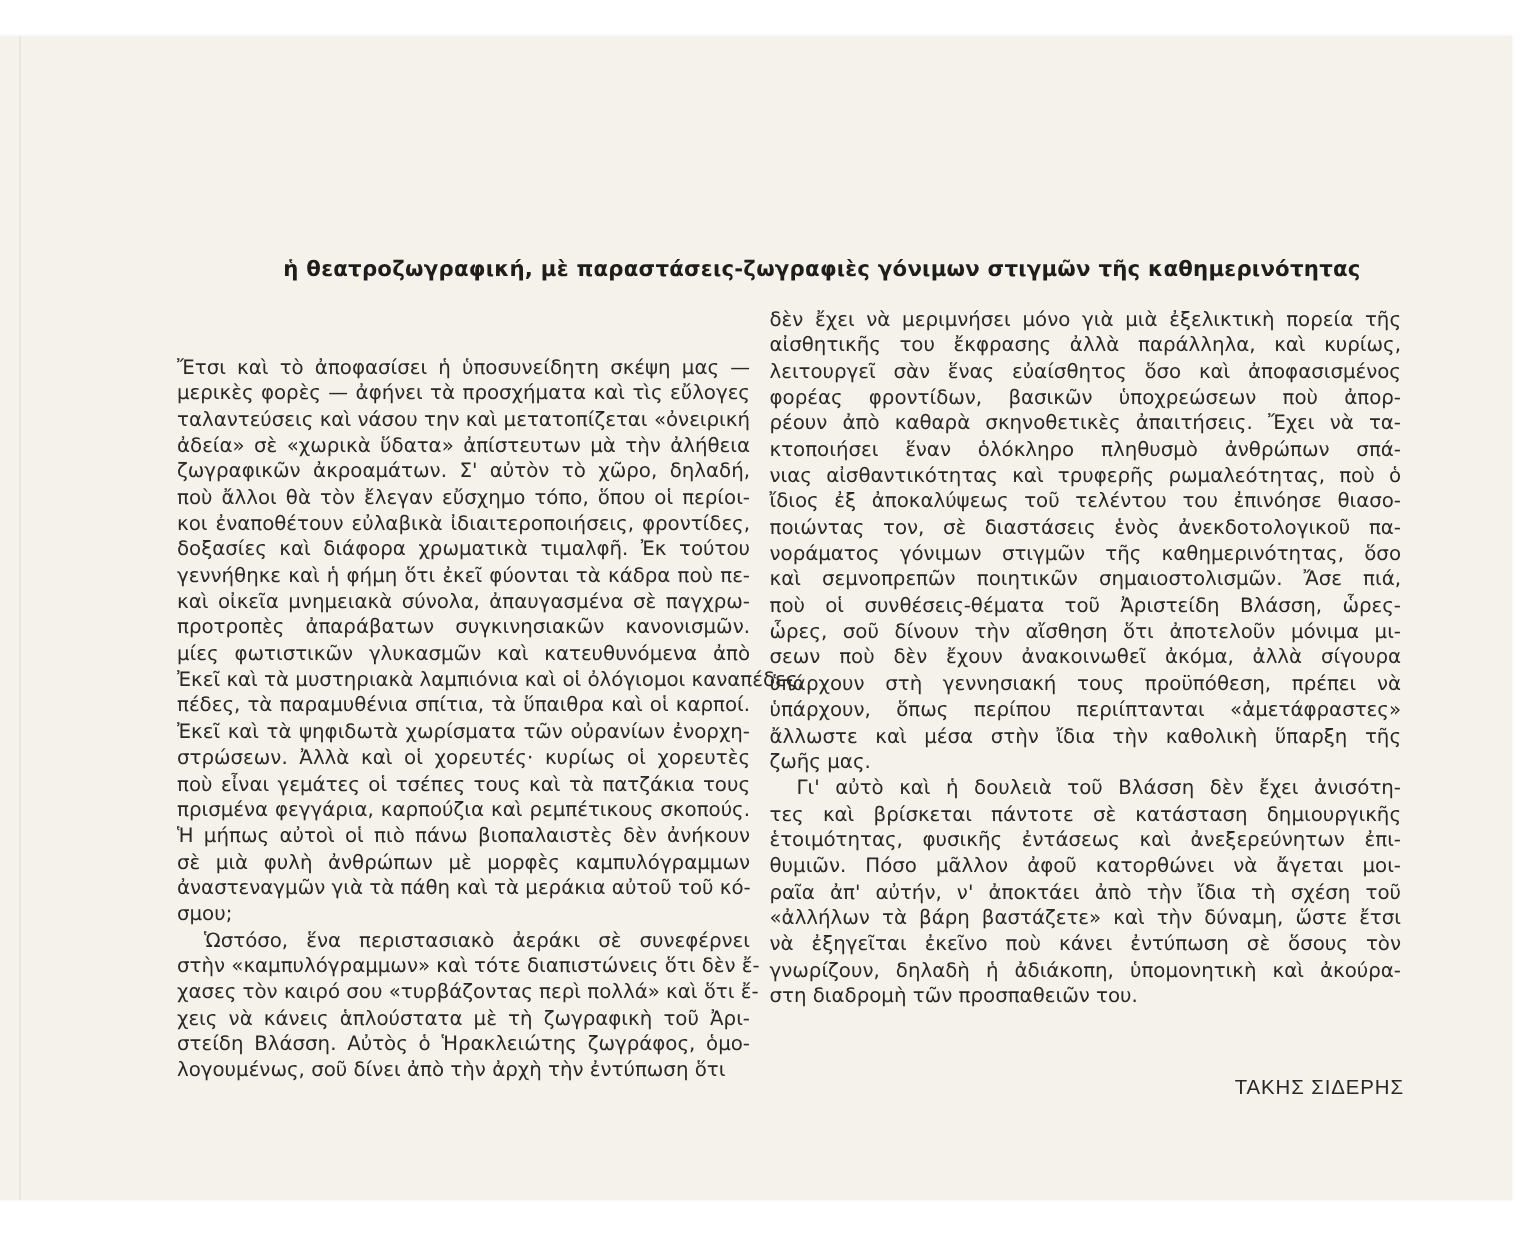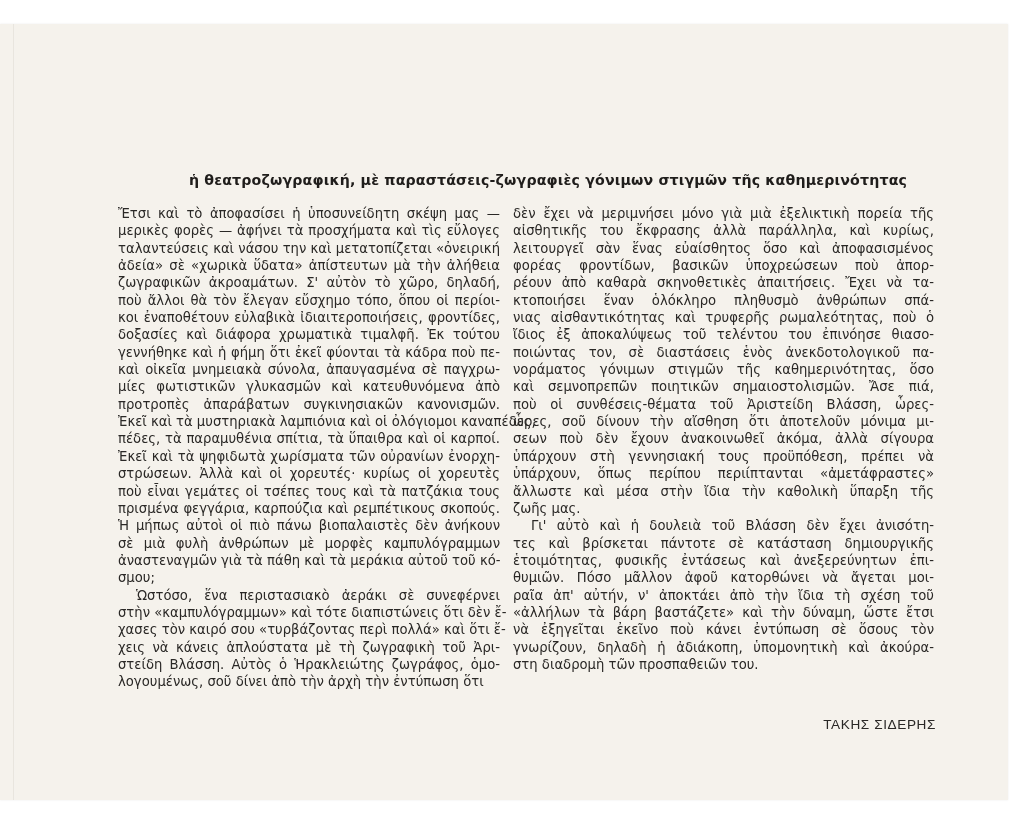--- a/index.html
+++ b/index.html
@@ -42,21 +42,21 @@
       padding-left: 36px;
     }
     .column {
       position: absolute;
       top: 205px;
       font-family: "DejaVu Sans", sans-serif;
       font-size: 13.2px;
       line-height: 17.35px;
       color: #2a2826;
     }
-    .col-left { left: 118px; width: 382px; }
+    .col-left { left: 118px; width: 382px; margin-top: 32px; }
     .col-right { left: 513px; width: 421px; }
     .line {
       display: block;
       white-space: nowrap;
       text-align: justify;
       text-align-last: justify;
       height: 17.35px;
     }
     .line.last { text-align-last: left; }
     .line.indent { padding-left: 18px; }
@@ -82,22 +82,22 @@
     <span class="line">Ἔτσι καὶ τὸ ἀποφασίσει ἡ ὑποσυνείδητη σκέψη μας —</span>
     <span class="line">μερικὲς φορὲς — ἀφήνει τὰ προσχήματα καὶ τὶς εὔλογες</span>
     <span class="line">ταλαντεύσεις καὶ νάσου την καὶ μετατοπίζεται «ὀνειρική</span>
     <span class="line">ἀδεία» σὲ «χωρικὰ ὕδατα» ἀπίστευτων μὰ τὴν ἀλήθεια</span>
     <span class="line">ζωγραφικῶν ἀκροαμάτων. Σ' αὐτὸν τὸ χῶρο, δηλαδή,</span>
     <span class="line">ποὺ ἄλλοι θὰ τὸν ἔλεγαν εὔσχημο τόπο, ὅπου οἱ περίοι-</span>
     <span class="line">κοι ἐναποθέτουν εὐλαβικὰ ἰδιαιτεροποιήσεις, φροντίδες,</span>
     <span class="line">δοξασίες καὶ διάφορα χρωματικὰ τιμαλφῆ. Ἐκ τούτου</span>
     <span class="line">γεννήθηκε καὶ ἡ φήμη ὅτι ἐκεῖ φύονται τὰ κάδρα ποὺ πε-</span>
     <span class="line">καὶ οἰκεῖα μνημειακὰ σύνολα, ἀπαυγασμένα σὲ παγχρω-</span>
+    <span class="line">προτροπὲς ἀπαράβατων συγκινησιακῶν κανονισμῶν.</span>
     <span class="line">μίες φωτιστικῶν γλυκασμῶν καὶ κατευθυνόμενα ἀπὸ</span>
-    <span class="line">προτροπὲς ἀπαράβατων συγκινησιακῶν κανονισμῶν.</span>
     <span class="line">Ἐκεῖ καὶ τὰ μυστηριακὰ λαμπιόνια καὶ οἱ ὀλόγιομοι καναπέδες,</span>
     <span class="line">πέδες, τὰ παραμυθένια σπίτια, τὰ ὕπαιθρα καὶ οἱ καρποί.</span>
     <span class="line">Ἐκεῖ καὶ τὰ ψηφιδωτὰ χωρίσματα τῶν οὐρανίων ἐνορχη-</span>
     <span class="line">στρώσεων. Ἀλλὰ καὶ οἱ χορευτές· κυρίως οἱ χορευτὲς</span>
     <span class="line">ποὺ εἶναι γεμάτες οἱ τσέπες τους καὶ τὰ πατζάκια τους</span>
     <span class="line">πρισμένα φεγγάρια, καρπούζια καὶ ρεμπέτικους σκοπούς.</span>
     <span class="line">Ἡ μήπως αὐτοὶ οἱ πιὸ πάνω βιοπαλαιστὲς δὲν ἀνήκουν</span>
     <span class="line">σὲ μιὰ φυλὴ ἀνθρώπων μὲ μορφὲς καμπυλόγραμμων</span>
     <span class="line">ἀναστεναγμῶν γιὰ τὰ πάθη καὶ τὰ μεράκια αὐτοῦ τοῦ κό-</span>
     <span class="line last">σμου;</span>

